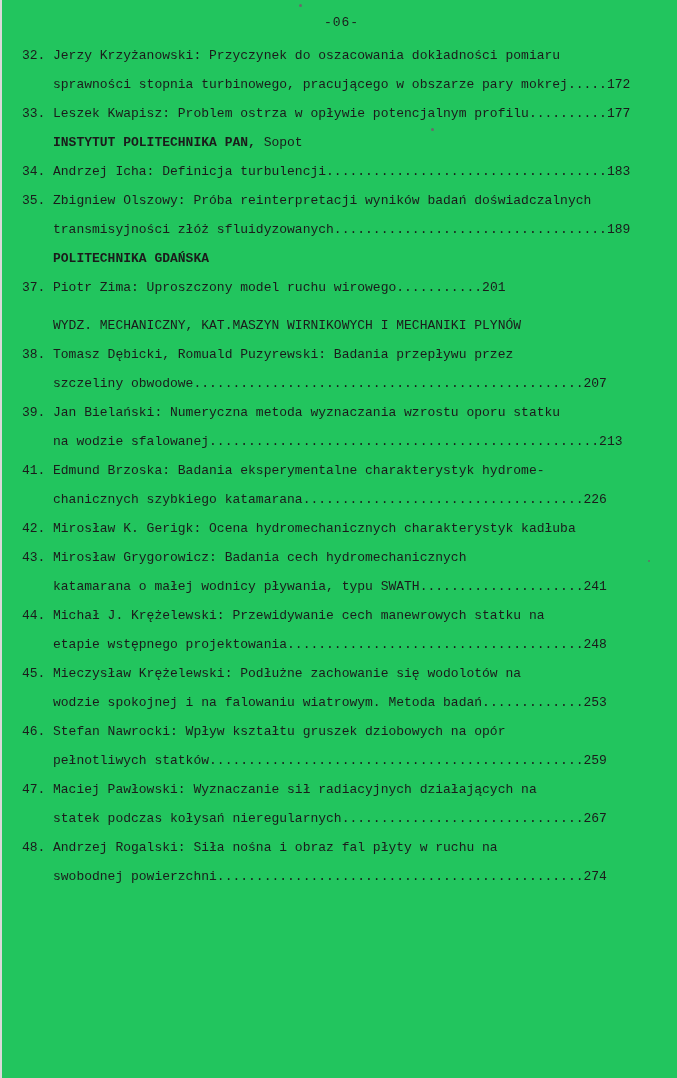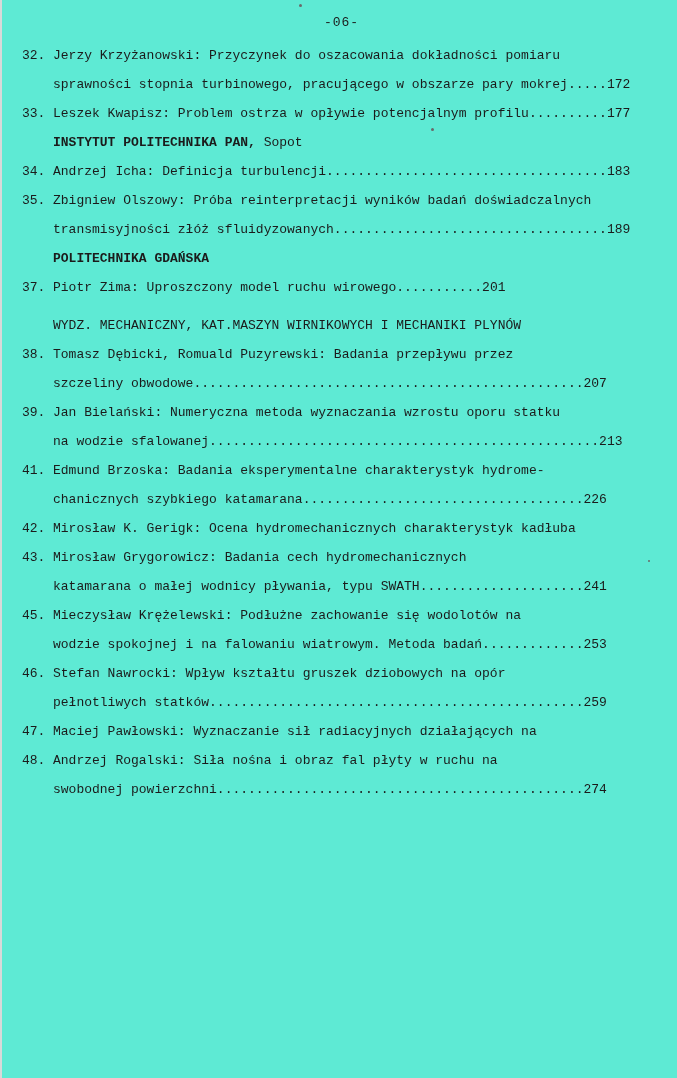--- a/index.html
+++ b/index.html
@@ -5,21 +5,21 @@
   html, body {
     margin: 0;
     padding: 0;
     background: #ffffff;
   }
   .page {
     position: relative;
     width: 677px;
     height: 1078px;
     box-sizing: border-box;
-    background: #5eead4;
+    background: #22c55e;
     color: #1b1b1b;
     font-family: "Liberation Mono", "DejaVu Sans Mono", monospace;
     font-size: 13px;
     line-height: 29px;
     padding: 8px 16px 0 22px;
     overflow: hidden;
   }
   .scan-edge {
     position: absolute;
     left: 0; top: 0; bottom: 0;
@@ -101,28 +101,33 @@
         <div class="line"><span class="num"></span><span>chanicznych szybkiego katamarana</span><span>....................................</span><span>226</span></div>
       </div>
       <div class="entry">
         <div class="line"><span class="num">42.</span><span>Mirosław K. Gerigk: Ocena hydromechanicznych charakterystyk kadłuba</span></div>
       </div>
       <div class="entry">
         <div class="line"><span class="num">43.</span><span>Mirosław Grygorowicz: Badania cech hydromechanicznych</span></div>
         <div class="line"><span class="num"></span><span>katamarana o małej wodnicy pływania, typu SWATH</span><span>.....................</span><span>241</span></div>
       </div>
       <div class="entry">
+        <div class="line"><span class="num">44.</span><span>Michał J. Krężelewski: Przewidywanie cech manewrowych statku na</span></div>
+        <div class="line"><span class="num"></span><span>etapie wstępnego projektowania</span><span>......................................</span><span>248</span></div>
+      </div>
+      <div class="entry">
         <div class="line"><span class="num">45.</span><span>Mieczysław Krężelewski: Podłużne zachowanie się wodolotów na</span></div>
         <div class="line"><span class="num"></span><span>wodzie spokojnej i na falowaniu wiatrowym. Metoda badań</span><span>.............</span><span>253</span></div>
       </div>
       <div class="entry">
         <div class="line"><span class="num">46.</span><span>Stefan Nawrocki: Wpływ kształtu gruszek dziobowych na opór</span></div>
         <div class="line"><span class="num"></span><span>pełnotliwych statków</span><span>................................................</span><span>259</span></div>
       </div>
       <div class="entry">
         <div class="line"><span class="num">47.</span><span>Maciej Pawłowski: Wyznaczanie sił radiacyjnych działających na</span></div>
+        <div class="line"><span class="num"></span><span>statek podczas kołysań nieregularnych</span><span>...............................</span><span>267</span></div>
       </div>
       <div class="entry">
         <div class="line"><span class="num">48.</span><span>Andrzej Rogalski: Siła nośna i obraz fal płyty w ruchu na</span></div>
         <div class="line"><span class="num"></span><span>swobodnej powierzchni</span><span>...............................................</span><span>274</span></div>
       </div>
     </div>
 </div>
 
 </body></html>

